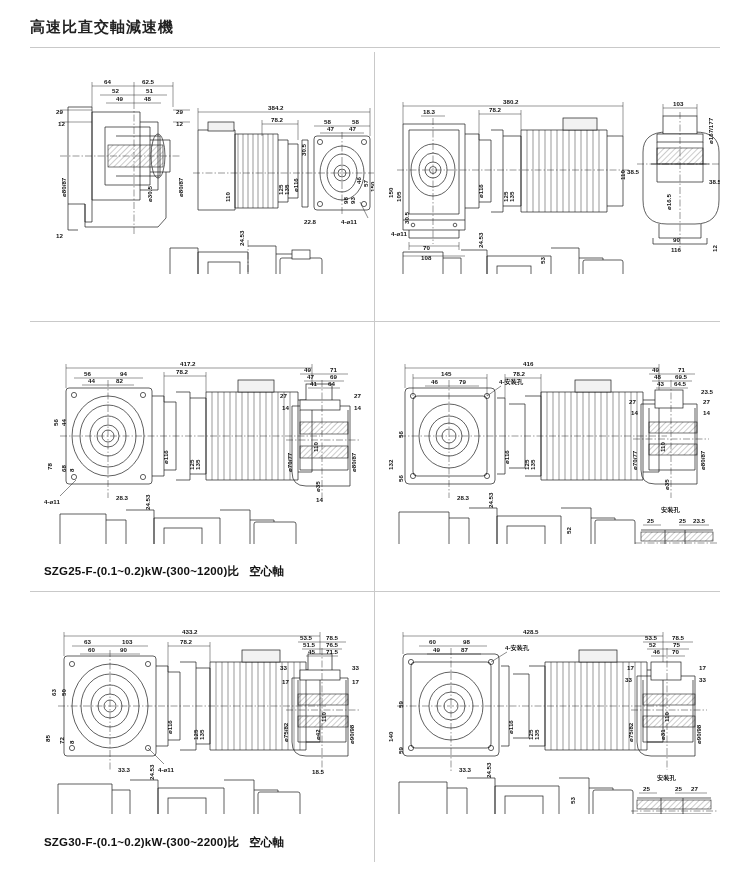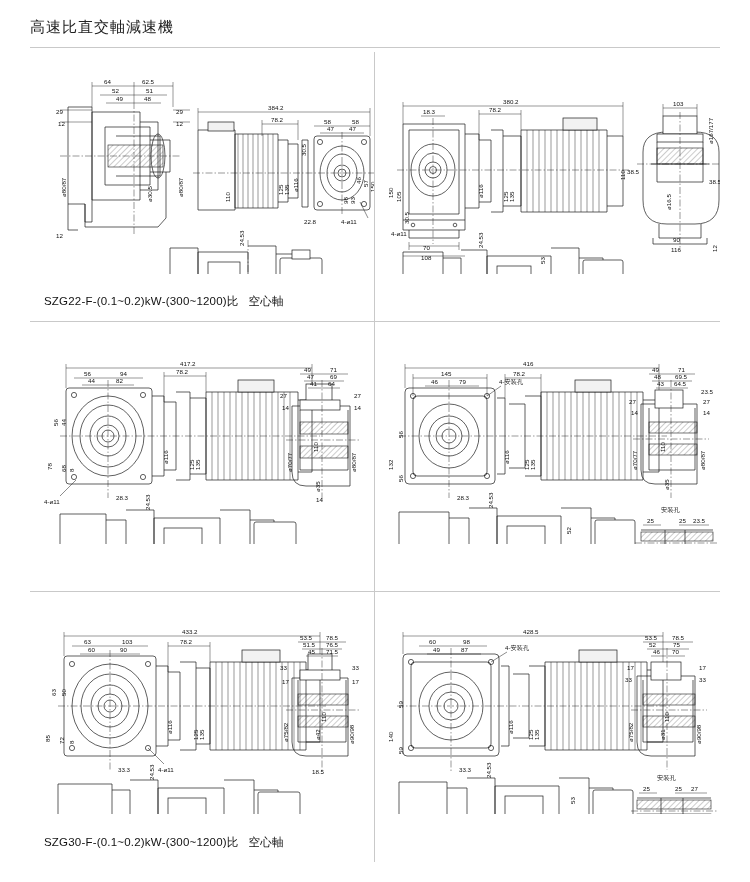--- a/index.html
+++ b/index.html
@@ -4,21 +4,21 @@
 <style>
   html,body{margin:0;padding:0;}
   body{
     width:750px;height:882px;
     background:#ffffff;
     font-family:"Liberation Sans","DejaVu Sans",sans-serif;
     color:#1a1a1a;
     overflow:hidden;
     position:relative;
   }
-  .page{position:relative;width:750px;height:680px;box-sizing:border-box;}
+  .page{position:relative;width:750px;height:680px;box-sizing:border-box;font-weight:bold;}
 
   
   .header{
     padding:18px 0 6px 30px;
     font-size:15px;
     letter-spacing:1px;
     color:#222;
   }
   .header-rule{
     position:absolute;left:30px;right:30px;top:47px;
@@ -193,23 +193,20 @@
             <rect class="fillw" x="262" y="198" width="18" height="9"></rect>
             <path class="dash" d="M134 229 L300 229"></path>
             <path class="dash" d="M218 188 L218 268"></path>
             <text class="dimv" x="214" y="194" transform="rotate(-90 214 194)">24.53</text>
             <text class="dim" x="221" y="254">35</text>
             <text class="dim" x="234" y="254">43.2</text>
             <text class="dimv" x="308" y="252" transform="rotate(-90 308 252)">154.5</text>
             <text class="dimv" x="134" y="252" transform="rotate(-90 134 252)">ø133</text>
           </g>
         </svg>
-      </div>
-      <div class="caption">
-        <span>SZG22-F-(0.1~0.2)kW-(300~1200)比</span><span class="sfx">空心軸</span>
       </div>
     </div>
 
     <div class="panel">
       <div class="draw-area">
         <svg viewBox="0 0 345 222" width="345" height="222">
 
           <g>
             <path class="ln" d="M28 72 L28 168 L90 168 L90 72 Z"></path>
             <path class="ln" d="M34 78 L84 78 L84 162 L34 162 Z"></path>
@@ -386,20 +383,23 @@
             <rect class="fillw" x="224" y="200" width="42" height="52" rx="2"></rect>
             <path class="dash" d="M24 227 L272 227"></path>
             <text class="dimv" x="120" y="188" transform="rotate(-90 120 188)">24.53</text>
             <text class="dim" x="194" y="252">43.2</text>
             <text class="dim" x="208" y="252">35</text>
             <text class="dimv" x="22" y="252" transform="rotate(-90 22 252)">154.5</text>
             <text class="dimv" x="274" y="250" transform="rotate(-90 274 250)">ø133</text>
           </g>
         </svg>
       </div>
+      <div class="caption">
+        <span>SZG25-F-(0.1~0.2)kW-(300~1200)比</span><span class="sfx">空心軸</span>
+      </div>
     </div>
 
     <div class="panel">
       <div class="draw-area">
         <svg viewBox="0 0 345 222" width="345" height="222">
 
           <g>
             <rect class="fillw" x="30" y="66" width="90" height="96" rx="4"></rect>
             <rect class="ln" x="38" y="74" width="74" height="80" rx="4"></rect>
             <ellipse class="ln" cx="74" cy="114" rx="30" ry="32"></ellipse>
@@ -598,21 +598,21 @@
             <path class="dash" d="M22 228 L276 228"></path>
             <text class="dimv" x="124" y="188" transform="rotate(-90 124 188)">24.53</text>
             <text class="dim" x="198" y="254">43.2</text>
             <text class="dim" x="212" y="254">35</text>
             <text class="dimv" x="20" y="252" transform="rotate(-90 20 252)">168</text>
             <text class="dimv" x="278" y="252" transform="rotate(-90 278 252)">ø133</text>
           </g>
         </svg>
       </div>
       <div class="caption">
-        <span>SZG30-F-(0.1~0.2)kW-(300~1200)比</span><span class="sfx">空心軸</span>
+        <span>SZG30-F-(0.1~0.2)kW-(300~2200)比</span><span class="sfx">空心軸</span>
       </div>
     </div>
 
     <div class="panel">
       <div class="draw-area">
         <svg viewBox="0 0 345 222" width="345" height="222">
 
           <g>
             <rect class="fillw" x="28" y="62" width="96" height="102" rx="4"></rect>
             <rect class="ln" x="36" y="70" width="80" height="86" rx="4"></rect>

